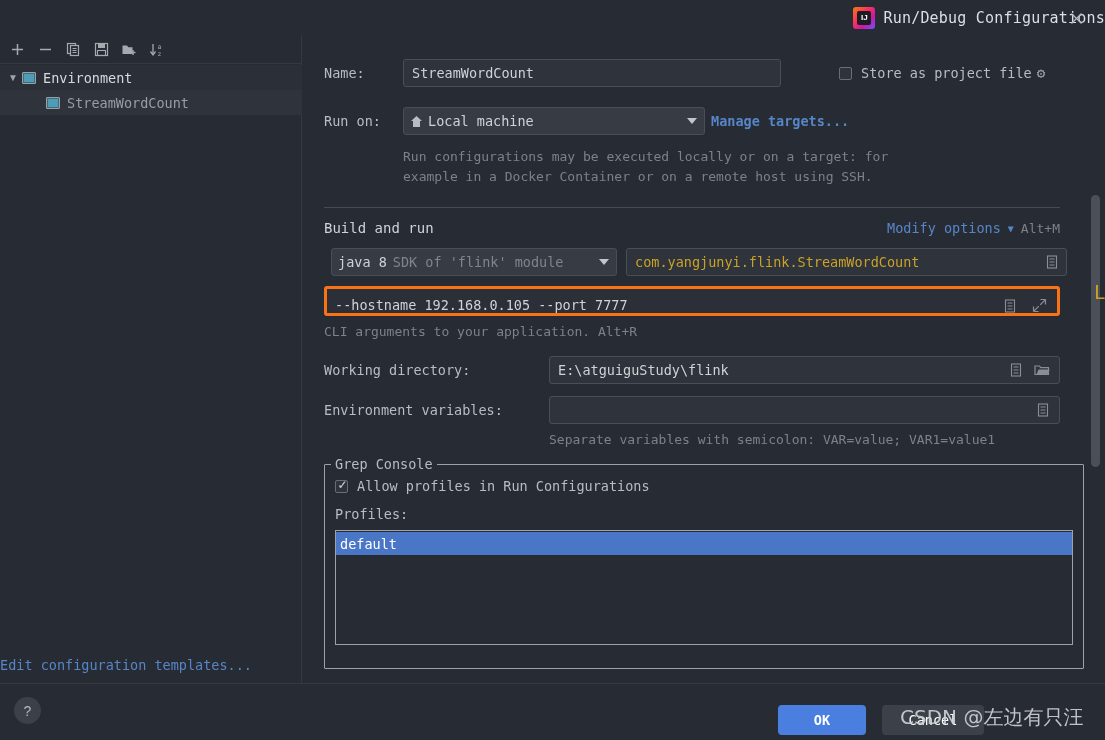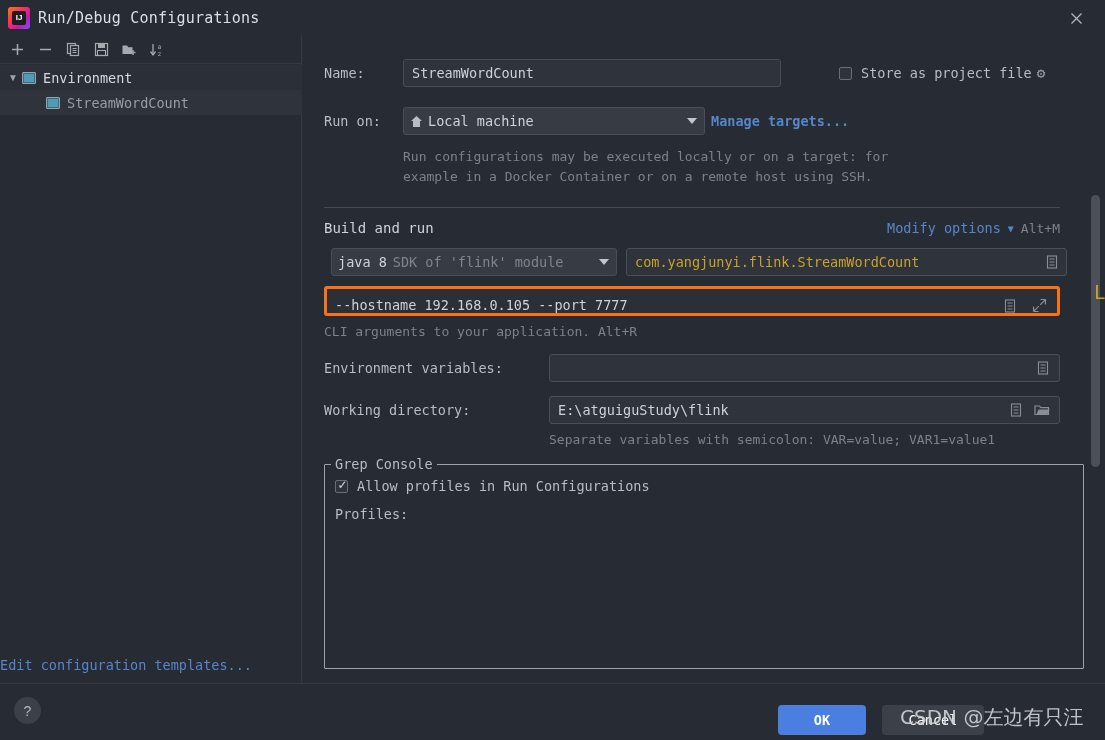--- a/index.html
+++ b/index.html
@@ -13,21 +13,21 @@
     position: relative;
     width: 1105px; height: 740px;
     background: #272b33;
     color: #bbbdc2;
   }
 
   
   .titlebar {
     position: absolute; left: 0; top: 0; width: 1105px; height: 35px;
     background: #272b33;
-    display: flex; align-items: center;
+    display: flex; align-items: center; justify-content: flex-end;
   }
   .ij-logo {
     width: 22px; height: 22px; margin-left: 8px; margin-right: 8px;
     border-radius: 3px;
     background: linear-gradient(135deg,#f97a12 0%,#fe315d 38%,#c31ba6 68%,#6b57ff 100%);
     position: relative; flex: none;
   }
   .ij-logo::after {
     content: ""; position: absolute; left: 4px; top: 4px;
     width: 14px; height: 14px; background: #1b1d22; border-radius: 2px;
@@ -357,35 +357,20 @@
           </svg>
         </span>
         <span class="ficon" style="right:10px;">
           <svg width="15" height="15" viewBox="0 0 15 15">
             <path d="M13.5 1.5 L8.5 1.5 M13.5 1.5 L13.5 6.5 M13.5 1.5 L8.2 6.8" fill="none" stroke="#8a8e96" stroke-width="1.2"></path>
             <path d="M1.5 13.5 L6.5 13.5 M1.5 13.5 L1.5 8.5 M1.5 13.5 L6.8 8.2" fill="none" stroke="#8a8e96" stroke-width="1.2"></path>
           </svg>
         </span>
       </div>
       <div class="hint" style="margin-top:6px;">CLI arguments to your application. Alt+R</div>
-
-      <div class="row" style="margin-top:12px;">
-        <div class="lbl" style="width:225px;">Environment variables:</div>
-        <div class="inp" style="width:511px;">
-          <span></span>
-          <span class="ficon" style="right:9px;">
-            <svg width="14" height="14" viewBox="0 0 14 14">
-              <rect x="2.5" y="1" width="9" height="12" fill="none" stroke="#8a8e96" stroke-width="1.1"></rect>
-              <line x1="4.5" y1="4" x2="9.5" y2="4" stroke="#8a8e96" stroke-width="1"></line>
-              <line x1="4.5" y1="7" x2="9.5" y2="7" stroke="#8a8e96" stroke-width="1"></line>
-              <line x1="4.5" y1="10" x2="9.5" y2="10" stroke="#8a8e96" stroke-width="1"></line>
-            </svg>
-          </span>
-        </div>
-      </div>
 
       <div class="row" style="margin-top:14px;">
         <div class="lbl" style="width:225px;">Working directory:</div>
         <div class="inp" style="width:511px;">
           <span>E:\atguiguStudy\flink</span>
           <span class="ficon" style="right:36px;">
             <svg width="14" height="14" viewBox="0 0 14 14">
               <rect x="2.5" y="1" width="9" height="12" fill="none" stroke="#8a8e96" stroke-width="1.1"></rect>
               <line x1="4.5" y1="4" x2="9.5" y2="4" stroke="#8a8e96" stroke-width="1"></line>
               <line x1="4.5" y1="7" x2="9.5" y2="7" stroke="#8a8e96" stroke-width="1"></line>
@@ -393,29 +378,49 @@
             </svg>
           </span>
           <span class="ficon" style="right:9px;">
             <svg width="16" height="14" viewBox="0 0 16 14">
               <path d="M1 3 L5.5 3 L6.8 4.6 L14.5 4.6 L14.5 11.5 L1 11.5 Z" fill="none" stroke="#8a8e96" stroke-width="1.2"></path>
               <path d="M2.5 11.5 L4.5 6.5 L15.5 6.5 L13.5 11.5 Z" fill="#8a8e96"></path>
             </svg>
           </span>
         </div>
       </div>
+
+      <div class="row" style="margin-top:12px;">
+        <div class="lbl" style="width:225px;">Environment variables:</div>
+        <div class="inp" style="width:511px;">
+          <span></span>
+          <span class="ficon" style="right:9px;">
+            <svg width="14" height="14" viewBox="0 0 14 14">
+              <rect x="2.5" y="1" width="9" height="12" fill="none" stroke="#8a8e96" stroke-width="1.1"></rect>
+              <line x1="4.5" y1="4" x2="9.5" y2="4" stroke="#8a8e96" stroke-width="1"></line>
+              <line x1="4.5" y1="7" x2="9.5" y2="7" stroke="#8a8e96" stroke-width="1"></line>
+              <line x1="4.5" y1="10" x2="9.5" y2="10" stroke="#8a8e96" stroke-width="1"></line>
+            </svg>
+          </span>
+        </div>
+      </div>
       <div class="hint" style="margin-top:6px;margin-left:225px;">Separate variables with semicolon: VAR=value; VAR1=value1</div>
 
       <div class="grp">
         <div class="grp-legend">Grep Console</div>
         <div style="display:flex;align-items:center;margin-top:3px;">
           <span class="chk on"></span>
           <span class="lbl" style="margin-left:9px;">Allow profiles in Run Configurations</span>
         </div>
         <div class="lbl" style="margin-top:12px;">Profiles:</div>
+        <div class="list-box">
+          <div class="list-item sel">
+            <span>default</span>
+          </div>
+        </div>
       </div>
 
     </div>
 
     <div class="scroll-track">
       <div class="scroll-thumb"></div>
     </div>
   </div>
 
   <div class="stray">L</div>

